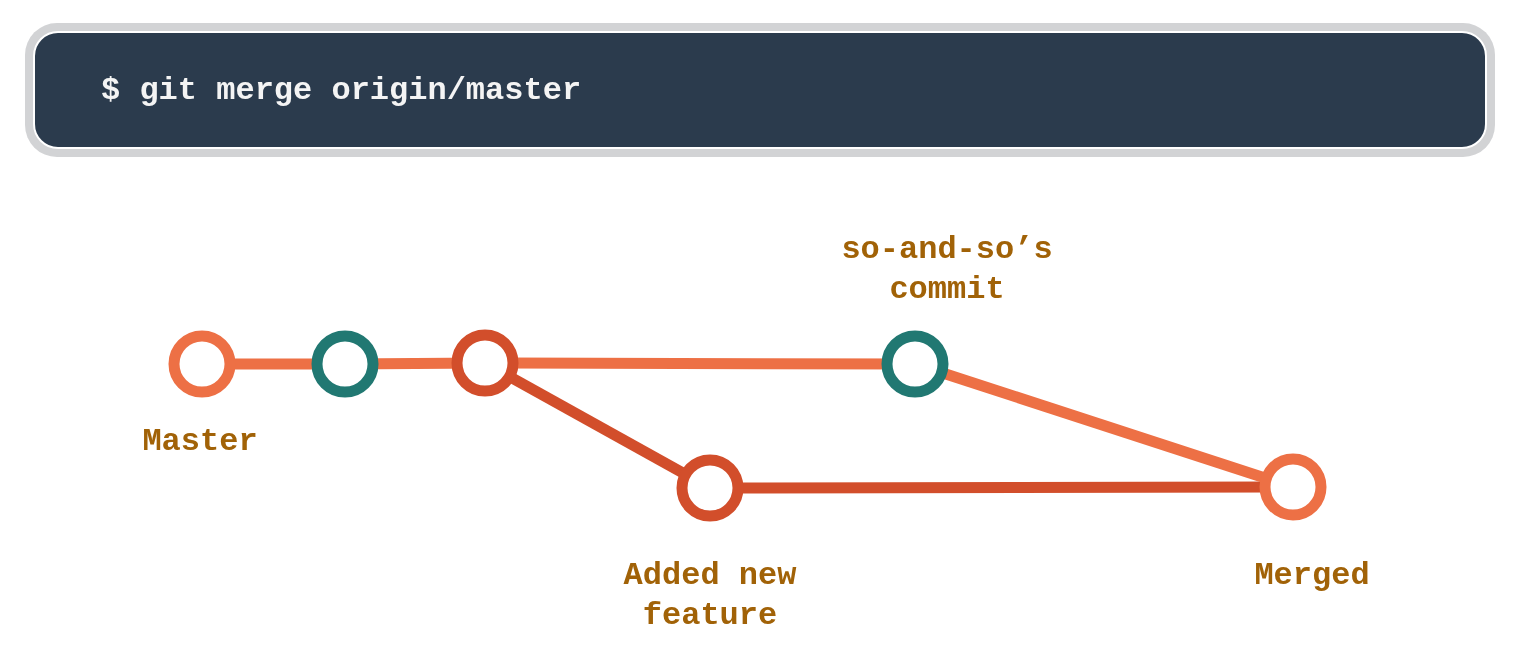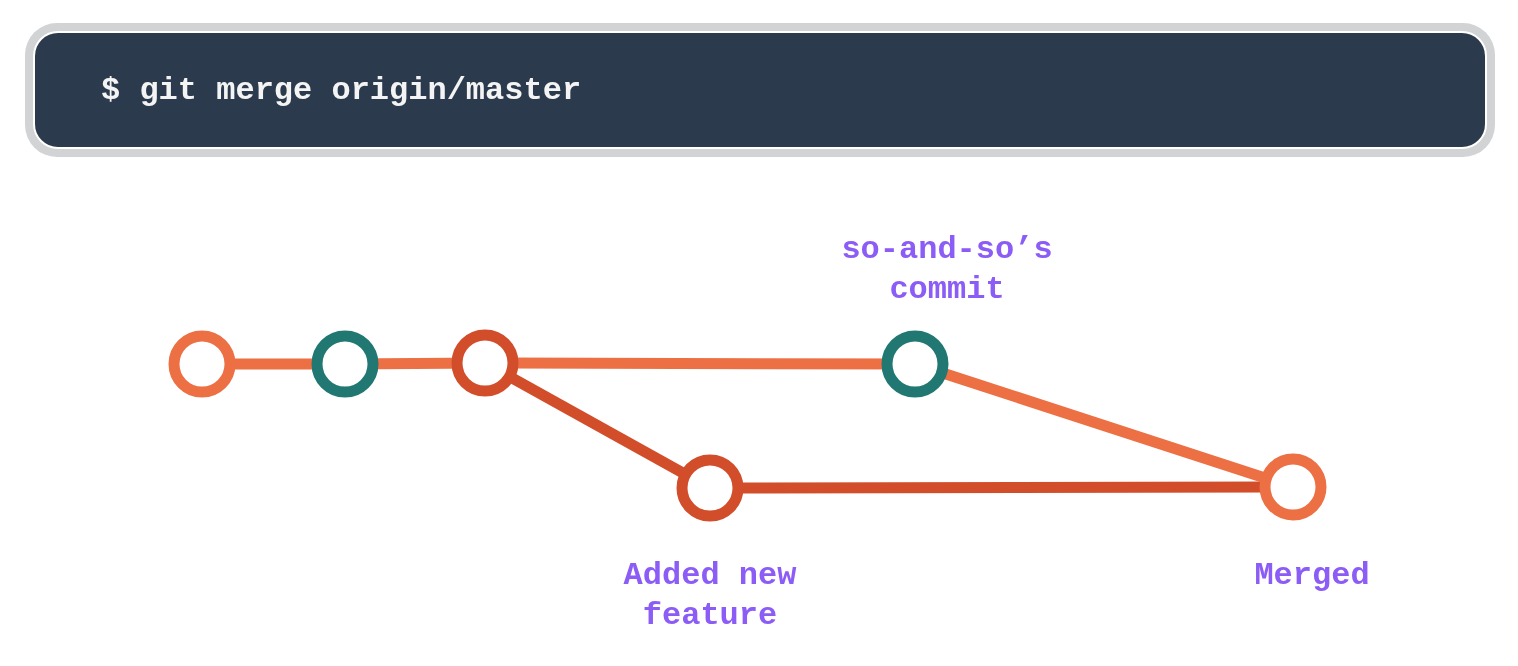--- a/index.html
+++ b/index.html
@@ -57,21 +57,21 @@
     width: 1518px;
     height: 666px;
   }
   .graph-label {
     position: absolute;
     transform: translateX(-50%);
     font-family: "Liberation Mono", "DejaVu Sans Mono", monospace;
     font-weight: bold;
     font-size: 32px;
     line-height: 40px;
-    color: #8b5cf6;
+    color: #a16207;
     text-align: center;
     white-space: pre-line;
   }
 </style>
 </head>
 <body>
 
 <div class="page">
 
   <div class="terminal">
@@ -88,20 +88,21 @@
         <line x1="485" y1="363" x2="710" y2="488" stroke="#D24E2B" stroke-width="11"></line>
         <line x1="710" y1="488" x2="1293" y2="487" stroke="#D24E2B" stroke-width="11"></line>
         <line x1="915" y1="364" x2="1293" y2="487" stroke="#ED7045" stroke-width="11"></line>
         <circle cx="202" cy="364" r="28" fill="#FFFFFF" stroke="#ED7045" stroke-width="11"></circle>
         <circle cx="345" cy="364" r="28" fill="#FFFFFF" stroke="#217872" stroke-width="11"></circle>
         <circle cx="485" cy="363" r="28" fill="#FFFFFF" stroke="#D24E2B" stroke-width="11"></circle>
         <circle cx="915" cy="364" r="28" fill="#FFFFFF" stroke="#217872" stroke-width="11"></circle>
         <circle cx="710" cy="488" r="28" fill="#FFFFFF" stroke="#D24E2B" stroke-width="11"></circle>
         <circle cx="1293" cy="487" r="28" fill="#FFFFFF" stroke="#ED7045" stroke-width="11"></circle>
       </svg>
+  <div class="graph-label" style="left: 200px; top: 422px;">Master</div>
       <div class="graph-label" style="left: 947px; top: 230px;">so-and-so’s
 commit</div>
       <div class="graph-label" style="left: 1312px; top: 556px;">Merged</div>
       <div class="graph-label" style="left: 710px; top: 556px;">Added new
 feature</div>
     </div>
 
 </div>
 
 </body></html>

